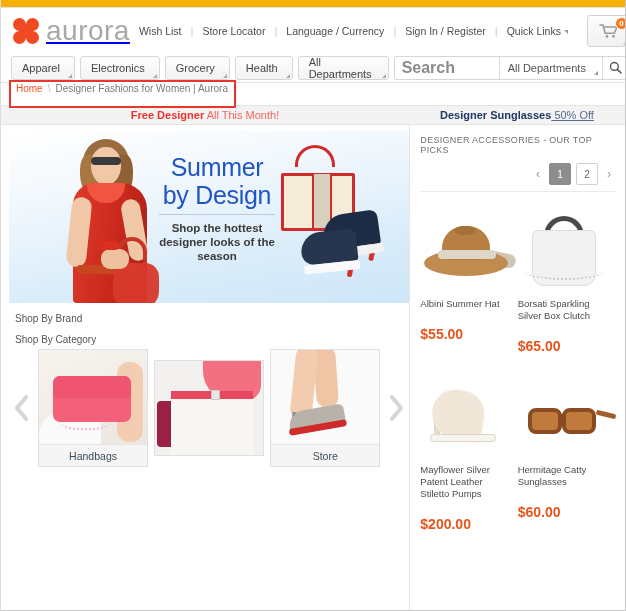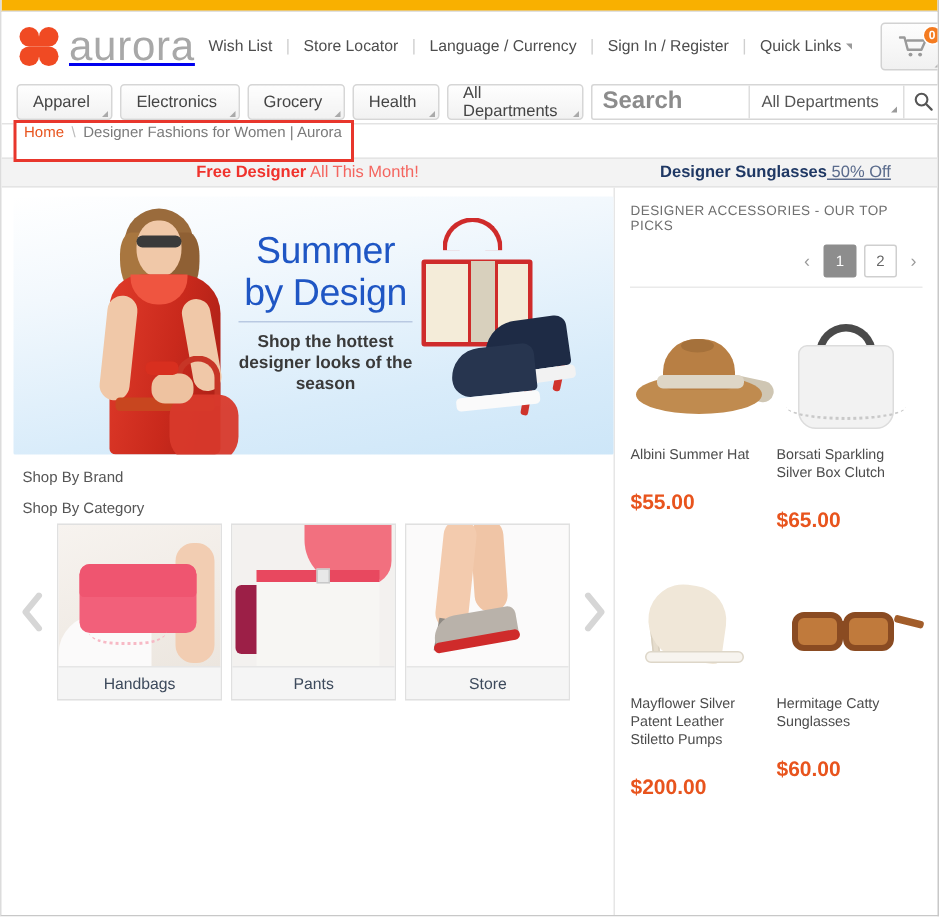--- a/index.html
+++ b/index.html
@@ -581,21 +581,20 @@
           </div>
           <div class="cat-card">
             <div class="cat-img">
               <div class="cp-bg"></div>
                 <div class="cp-top"></div>
                 <div class="cp-bag"></div>
               <div class="cp-pant"></div>
                 <div class="cp-belt"></div>
                 <div class="cp-buckle"></div>
             </div>
-            <div class="cat-label">Pants</div>
           </div>
           <div class="cat-card">
             <div class="cat-img">
               <div class="cs-bg"></div>
                 <div class="cs-leg2"></div>
                 <div class="cs-leg1"></div>
               <div class="cs-heel"></div>
                 <div class="cs-shoe"></div>
                 <div class="cs-sole"></div>
             </div>

